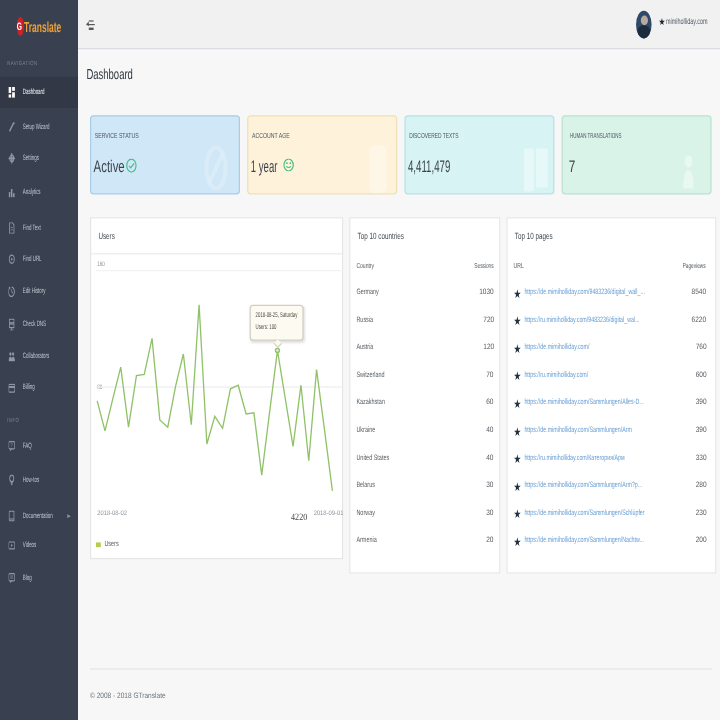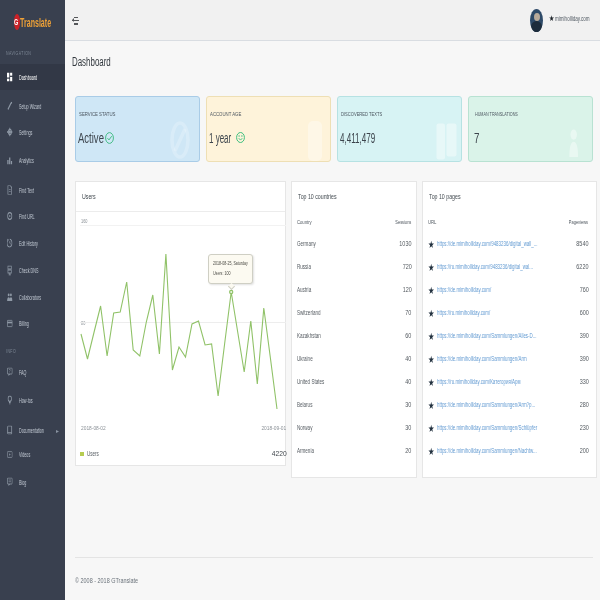--- a/index.html
+++ b/index.html
@@ -54,21 +54,21 @@
 #foottext{position:absolute;left:75px;top:577px;font-size:6.5px;color:#6b737b;}
 
 #tooltip{position:absolute;left:208px;top:254px;width:45px;height:30px;background:#fcfaf1;border:1px solid #cfcfc4;border-radius:3px;box-shadow:1px 1px 2px rgba(0,0,0,.12);}
 #tooltip .t1{position:absolute;left:4px;top:5px;font-size:5.8px;color:#4a4a44;}
 #tooltip .t2{position:absolute;left:4px;top:15px;font-size:5.8px;color:#4a4a44;}
 #tooltip .tail{position:absolute;left:20px;top:29px;width:5px;height:5px;background:#fcfaf1;border-right:1px solid #cfcfc4;border-bottom:1px solid #cfcfc4;transform:rotate(45deg);}
 .ylab{position:absolute;font-size:5.5px;color:#8a9096;}
 .xlab{position:absolute;font-size:5.5px;color:#8a9096;}
 #legend{position:absolute;left:80px;top:450px;font-size:6.5px;color:#555b61;}
 #legdot{position:absolute;left:80px;top:452px;width:4px;height:4px;background:#b6cc51;}
-#legnum{position:absolute;right:0;left:240px;top:449px;text-align:right;width:47px;font-size:8px;color:#41474d;}
+#legnum{position:absolute;right:0;left:240px;top:426px;width:47px;font-size:8px;color:#41474d;font-family:Liberation Serif, serif;}
 </style></head><body>
 
 <div id="topbar">
   <div id="toggle">
     <div class="b" style="left:2.4px;top:0;width:4.6px;"></div>
     <div class="b" style="left:0;top:3.2px;width:7px;"></div>
     <div class="b" style="left:2.4px;top:6.4px;width:4.6px;"></div>
     <div style="position:absolute;left:0;top:1.1px;width:0;height:0;border-top:2.1px solid transparent;border-bottom:2.1px solid transparent;border-right:2.2px solid #55575a;"></div>
   </div>
   <div id="avatar">

